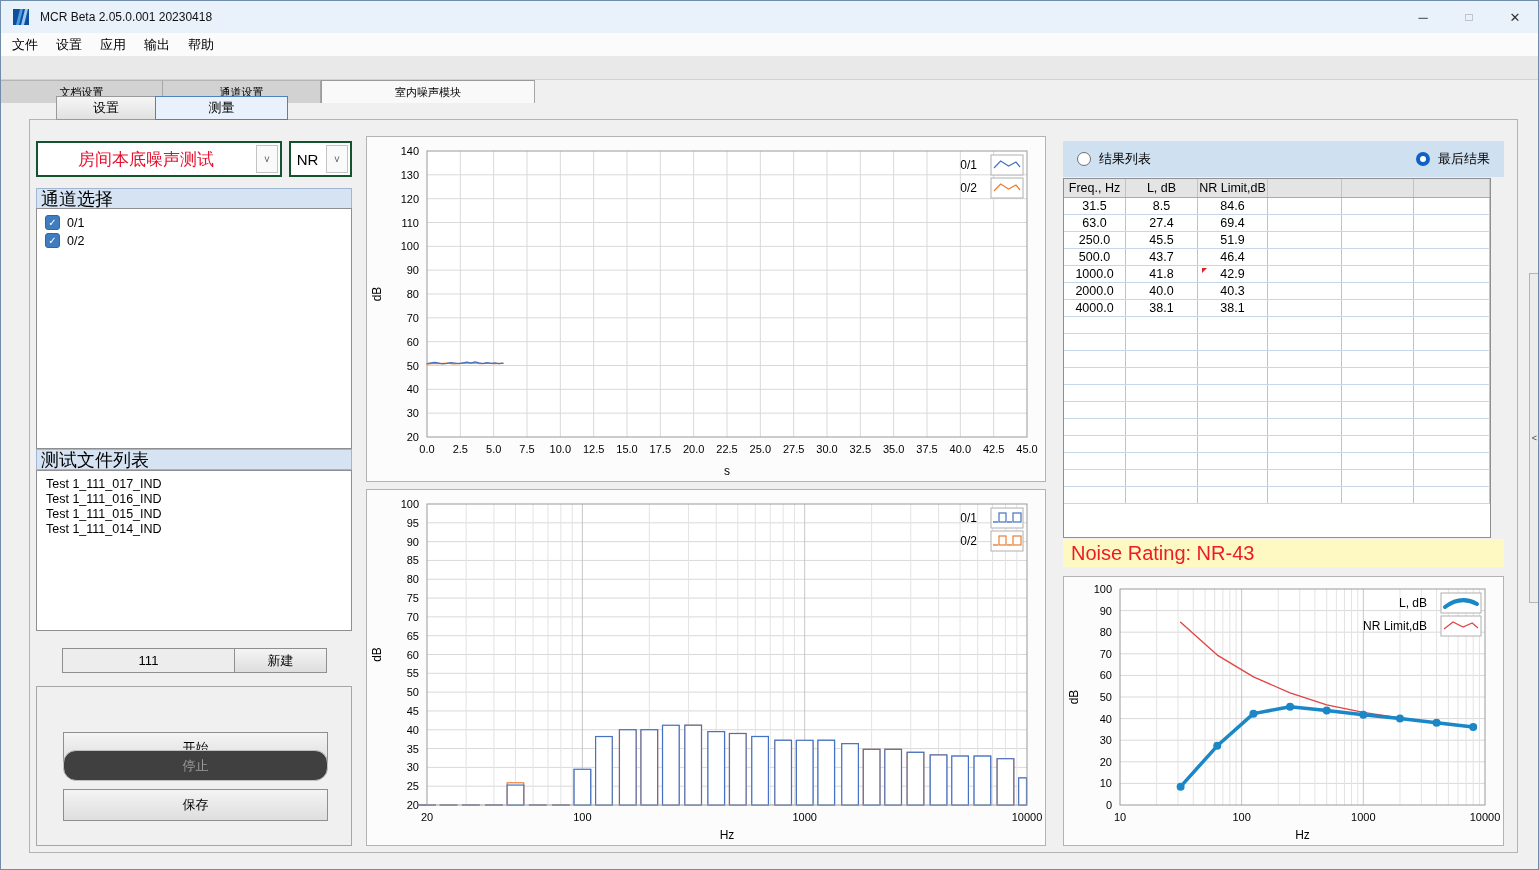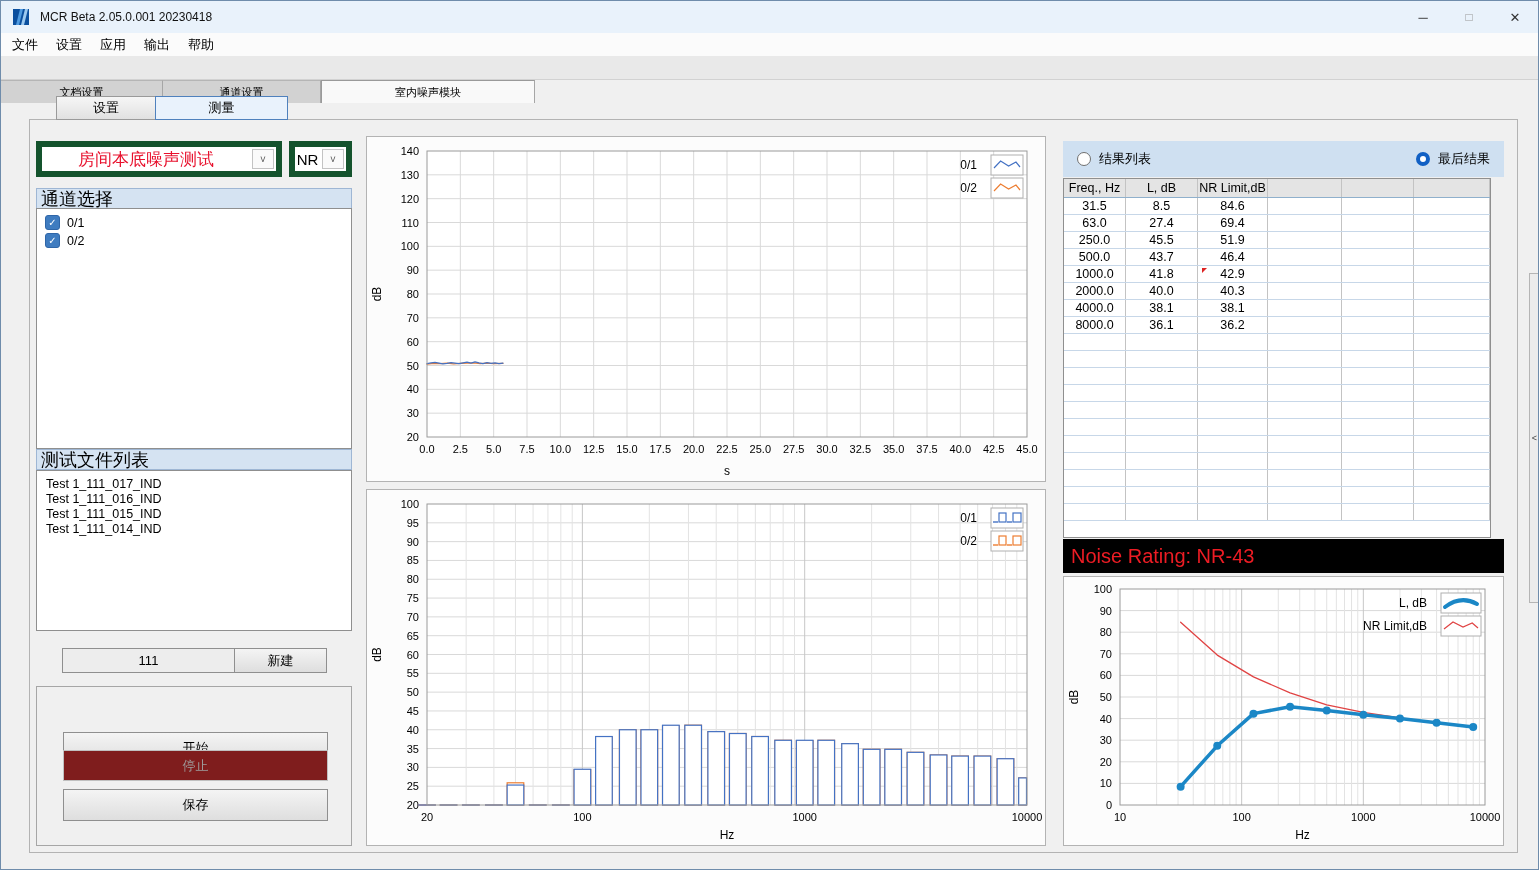--- a/index.html
+++ b/index.html
@@ -22,21 +22,21 @@
        border-right:1px solid #a6a6a6;border-top:1px solid #b5b5b5;box-sizing:border-box;margin-top:24px;}
   .tab.active{background:#f9f9f9;border-top:1px solid #9a9a9a;border-left:1px solid #9a9a9a;}
   
   .contentbox{position:absolute;left:28px;top:118px;width:1489px;height:734px;border:1px solid #b3b3b3;background:#f0f0f0;box-sizing:border-box;}
   
   .subtab{position:absolute;top:95px;height:24px;box-sizing:border-box;font-size:13px;display:flex;align-items:center;justify-content:center;
           background:linear-gradient(#f6f6f6,#e1e1e1);border:1px solid #9a9a9a;z-index:3;}
   #subtab-settings{left:55px;width:100px;}
   #subtab-measure{left:154px;width:133px;background:#e9f2fc;border:1px solid #4f81bd;}
   
-  .combo{position:absolute;background:#fff;border:6px solid #14532d;display:flex;box-sizing:border-box;z-index:2;}
+  .combo{position:absolute;background:#fff;border:2px solid #14532d;display:flex;box-sizing:border-box;z-index:2;}
   #test-type-select{left:35px;top:140px;width:246px;height:36px;}
   #nr-select{left:288px;top:140px;width:63px;height:36px;}
   .combo-text{flex:1;display:flex;align-items:center;justify-content:center;overflow:hidden;white-space:nowrap;}
   #test-type-select .combo-text{color:#e8112d;font-size:17px;font-family:"DejaVu Serif",serif;}
   #nr-select .combo-text{font-size:15px;}
   .combo-arrow{width:20px;margin:2px;border:1px solid #c3c3c3;background:#fafafa;display:flex;align-items:center;justify-content:center;
                font-size:10px;color:#555;}
   
   .sec-header{position:absolute;left:35px;width:316px;height:21px;background:#d5e3f2;border:1px solid #9eb6d4;font-size:18px;
               display:flex;align-items:center;padding-left:4px;box-sizing:border-box;z-index:2;}
@@ -45,21 +45,21 @@
   .listbox{position:absolute;left:35px;width:316px;background:#fff;border:1px solid #8f8f8f;box-sizing:border-box;z-index:2;overflow:hidden;}
   #channel-list{top:207px;height:241px;padding-top:5px;}
   #file-list{top:469px;height:161px;padding-top:6px;}
   .chan-row{display:flex;align-items:center;gap:7px;padding:1px 0 2px 8px;font-size:12.5px;}
   .cb{width:13px;height:13px;background:#3f7cc0;border:1px solid #2f66a8;border-radius:3px;color:#fff;font-size:10px;
       display:flex;align-items:center;justify-content:center;flex:none;}
   .file-item{font-size:12.5px;padding:0 0 1px 9px;white-space:nowrap;}
   
   .btn{position:absolute;background:linear-gradient(#f4f4f4,#dedede);border:1px solid #8f8f8f;font-size:13px;
        display:flex;align-items:center;justify-content:center;box-sizing:border-box;z-index:2;}
-  .btn.disabled{background:#7f1d1d;border-color:#c0c0c0;color:#9f9f9f;}
+  .btn.disabled{background:#404040;border-color:#c0c0c0;color:#9f9f9f;border-radius:13px;}
   #file-name-input{position:absolute;left:61px;top:647px;width:173px;height:25px;border:1px solid #8f8f8f;background:#ededed;
                    text-align:center;font-size:13px;box-sizing:border-box;z-index:2;font-family:"Liberation Sans",sans-serif;}
   #new-button{left:233px;top:647px;width:93px;height:25px;}
   #btn-group{position:absolute;left:35px;top:685px;width:316px;height:160px;border:1px solid #a6a6a6;box-sizing:border-box;z-index:1;}
   #start-button{left:62px;top:710px;width:265px;height:32px;margin-top:21px;}
   #stop-button{left:62px;top:749px;width:265px;height:31px;}
   #save-button{left:62px;top:788px;width:265px;height:32px;}
   
   .chart-panel{position:absolute;background:#fcfcfc;border:1px solid #b3b3b3;box-sizing:border-box;z-index:2;}
   #time-chart{left:365px;top:135px;width:680px;height:346px;}
@@ -73,21 +73,21 @@
   .radio{width:14px;height:14px;border-radius:50%;box-sizing:border-box;flex:none;}
   .radio.off{border:1px solid #707070;background:#fff;}
   .radio.on{border:4px solid #1160c4;background:#fff;}
   #results-table{position:absolute;left:1062px;top:177px;width:428px;height:360px;background:#fff;border:1px solid #8f8f8f;
                  box-sizing:border-box;overflow:hidden;z-index:2;}
   .trow{display:grid;grid-template-columns:62px 72px 70px 74px 72px 76px;height:17px;border-bottom:1px solid #c7d7e8;box-sizing:border-box;}
   .trow.head{height:19px;background:#e4e4e4;border-bottom:1px solid #8fb0cc;}
   .tcell{border-right:1px solid #c3c3c3;display:flex;align-items:center;justify-content:center;font-size:12.5px;
          position:relative;overflow:hidden;white-space:nowrap;}
   .note-mark{position:absolute;left:4px;top:2px;width:0;height:0;border-top:5px solid #d22;border-right:5px solid transparent;}
-  #noise-banner{position:absolute;left:1062px;top:538px;width:441px;height:34px;background:#000000;display:flex;align-items:center;
+  #noise-banner{position:absolute;left:1062px;top:538px;width:441px;height:28px;background:#fef9c3;display:flex;align-items:center;
                 padding-left:8px;font-size:20px;color:#ed1c24;box-sizing:border-box;z-index:2;}
   #splitter{position:absolute;left:1528px;top:272px;width:11px;height:330px;background:#ececec;border:1px solid #b5b5b5;
             display:flex;align-items:center;justify-content:center;font-size:9px;color:#444;box-sizing:border-box;z-index:2;}
 </style>
 </head>
 <body>
 
 <div class="window">
 
   <div class="titlebar">
@@ -443,28 +443,20 @@
       </div>
       <div class="trow">
         <div class="tcell">4000.0</div>
         <div class="tcell">38.1</div>
         <div class="tcell">38.1</div>
         <div class="tcell"></div>
         <div class="tcell"></div>
         <div class="tcell"></div>
       </div>
       <div class="trow">
-        <div class="tcell">8000.0</div>
-        <div class="tcell">36.1</div>
-        <div class="tcell">36.2</div>
-        <div class="tcell"></div>
-        <div class="tcell"></div>
-        <div class="tcell"></div>
-      </div>
-      <div class="trow">
         <div class="tcell"></div>
         <div class="tcell"></div>
         <div class="tcell"></div>
         <div class="tcell"></div>
         <div class="tcell"></div>
         <div class="tcell"></div>
       </div>
       <div class="trow">
         <div class="tcell"></div>
         <div class="tcell"></div>

